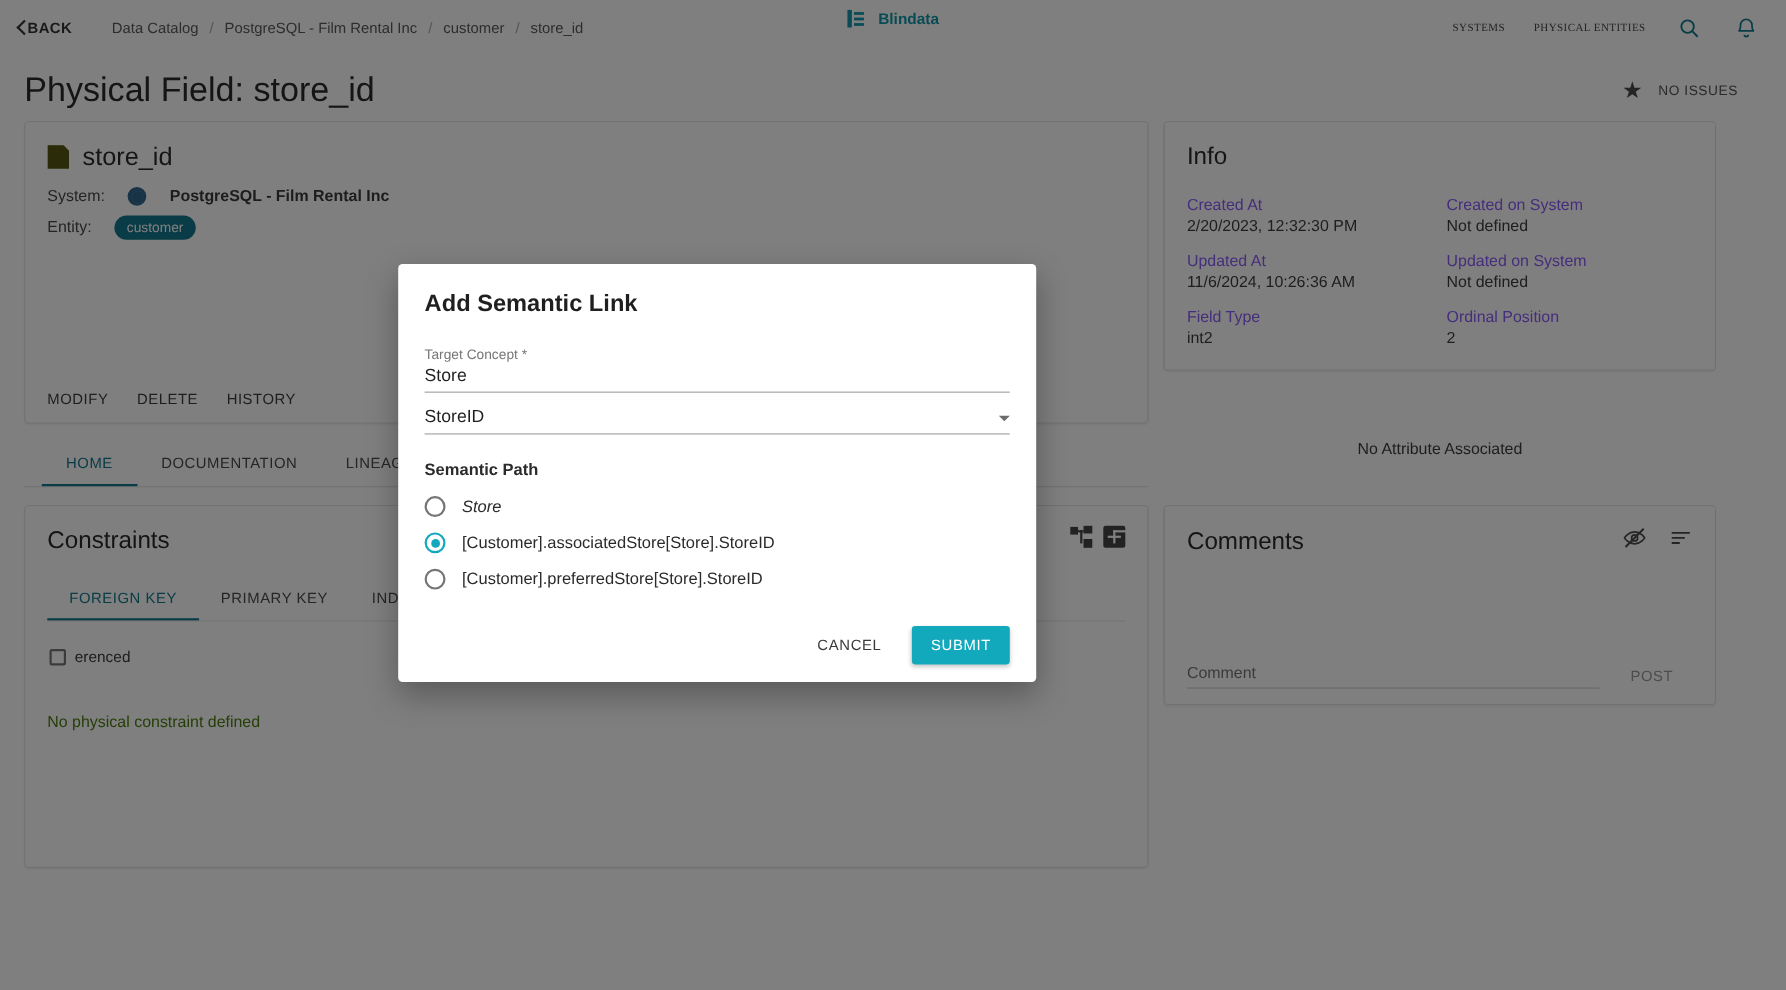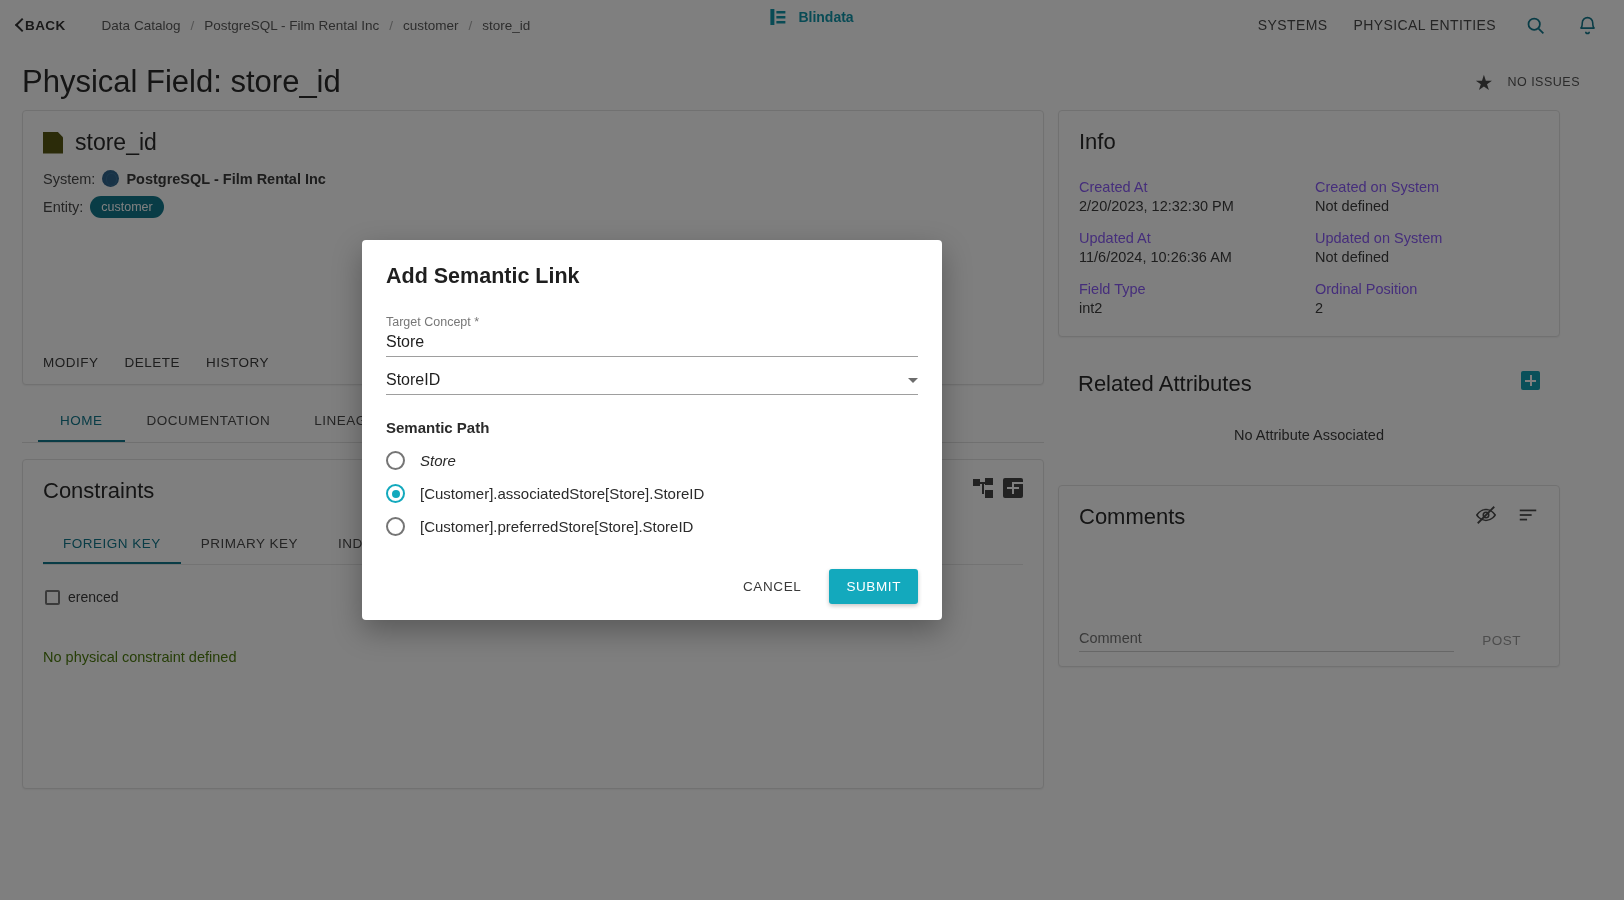--- a/index.html
+++ b/index.html
@@ -70,22 +70,22 @@
       linear-gradient(#1397ab,#1397ab) 6px 7px / 9px 2.5px no-repeat,
       linear-gradient(#1397ab,#1397ab) 6px 12px / 9px 2.5px no-repeat;
   }
 
   .appbar-right {
     margin-left: auto;
     display: flex; align-items: center; gap: 26px;
     padding-right: 6px;
   }
   .nav-link {
-    font-size: 14px; color: #4a4a4a; letter-spacing: .4px;
-    cursor: pointer; text-decoration: none;
+    font-size: 10px; color: #4a4a4a; letter-spacing: .4px;
+    cursor: pointer; text-decoration: none; font-family: Liberation Serif, serif;
   }
   .icon-btn { cursor: pointer; display:flex; align-items:center; justify-content:center; width:26px; height:26px;}
 
   
   .title-row {
     display: flex; align-items: center;
     padding: 14px 22px 10px 22px;
   }
   .page-title {
     font-size: 31px; font-weight: 400; color: #2b2b2b;
@@ -118,21 +118,21 @@
   .hdr-card { padding: 18px 20px 0 20px; height: 275px; position: relative; }
   .hdr-title {
     display:flex; align-items:center; gap: 12px;
     font-size: 23px; color: #2b2b2b;
   }
   .file-icon {
     width: 20px; height: 22px; background: #565613; position: relative; display:inline-block;
     clip-path: polygon(0 0, 72% 0, 100% 26%, 100% 100%, 0 100%);
   }
   .hdr-meta { margin-top: 14px; font-size: 14.5px; color: #4a4a4a; }
-  .hdr-meta .row { display:flex; align-items:center; gap: 7px; margin-bottom: 9px; }
+  .hdr-meta .row { display:flex; align-items:center; gap: 21px; margin-bottom: 9px; }
   .hdr-meta .val { font-weight: 700; color: #3a3a3a; }
   .pg-icon {
     width: 17px; height: 17px; border-radius: 50%;
     background: #31648c; display:inline-block; position: relative;
   }
   .pg-icon::after{
     content:""; position:absolute; left:4px; top:3px; width:9px; height:11px;
     background:#31648c; border: 1.5px solid #3b7299; border-radius: 45% 45% 50% 50%;
   }
   .chip {
@@ -450,26 +450,20 @@
             <div class="info-val">int2</div>
           </div>
           <div>
             <div class="info-lbl">Ordinal Position</div>
             <div class="info-val">2</div>
           </div>
         </div>
       </div>
 
       <div class="rel-card">
-        <div class="rel-head">
-          <div class="rel-title">Related Attributes</div>
-          <span class="rel-plus">
-              <i></i>
-            </span>
-        </div>
         <div class="rel-empty">No Attribute Associated</div>
       </div>
 
       <div class="card comments-card">
         <div class="comments-head">
           <div class="comments-title">Comments</div>
           <div class="comments-icons">
             <span class="eye-off">
               <svg width="22" height="22" viewBox="0 0 24 24" fill="none" stroke="#4a4a4a" stroke-width="1.7">
                 <path d="M2 12s3.6-6 10-6 10 6 10 6-3.6 6-10 6S2 12 2 12z"></path>

